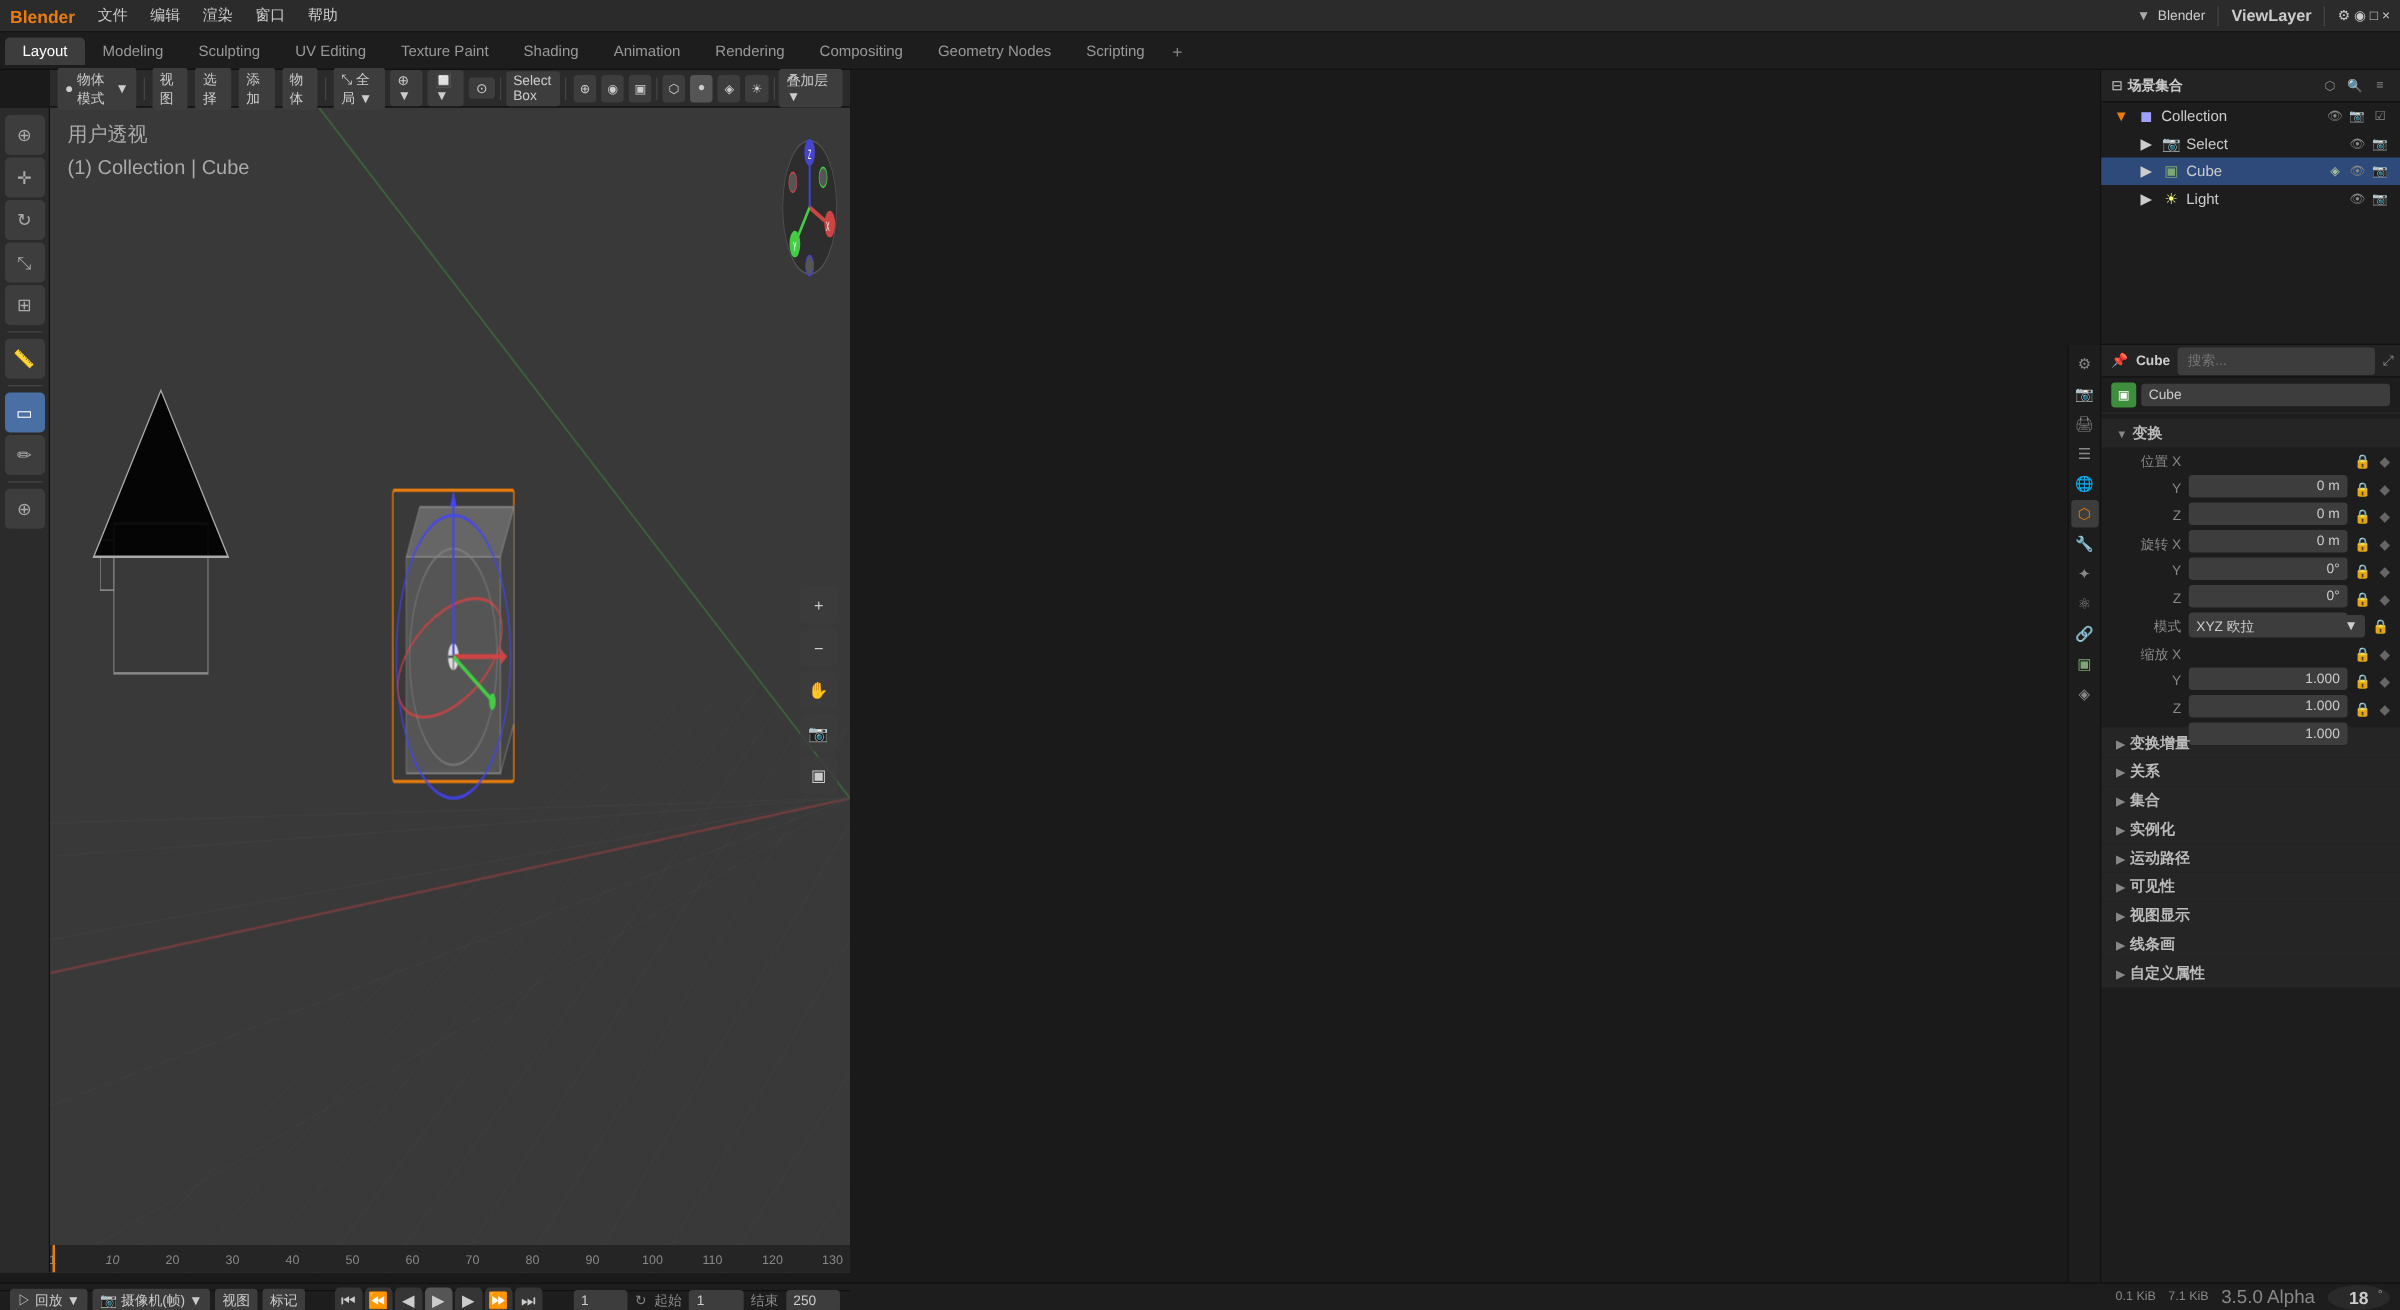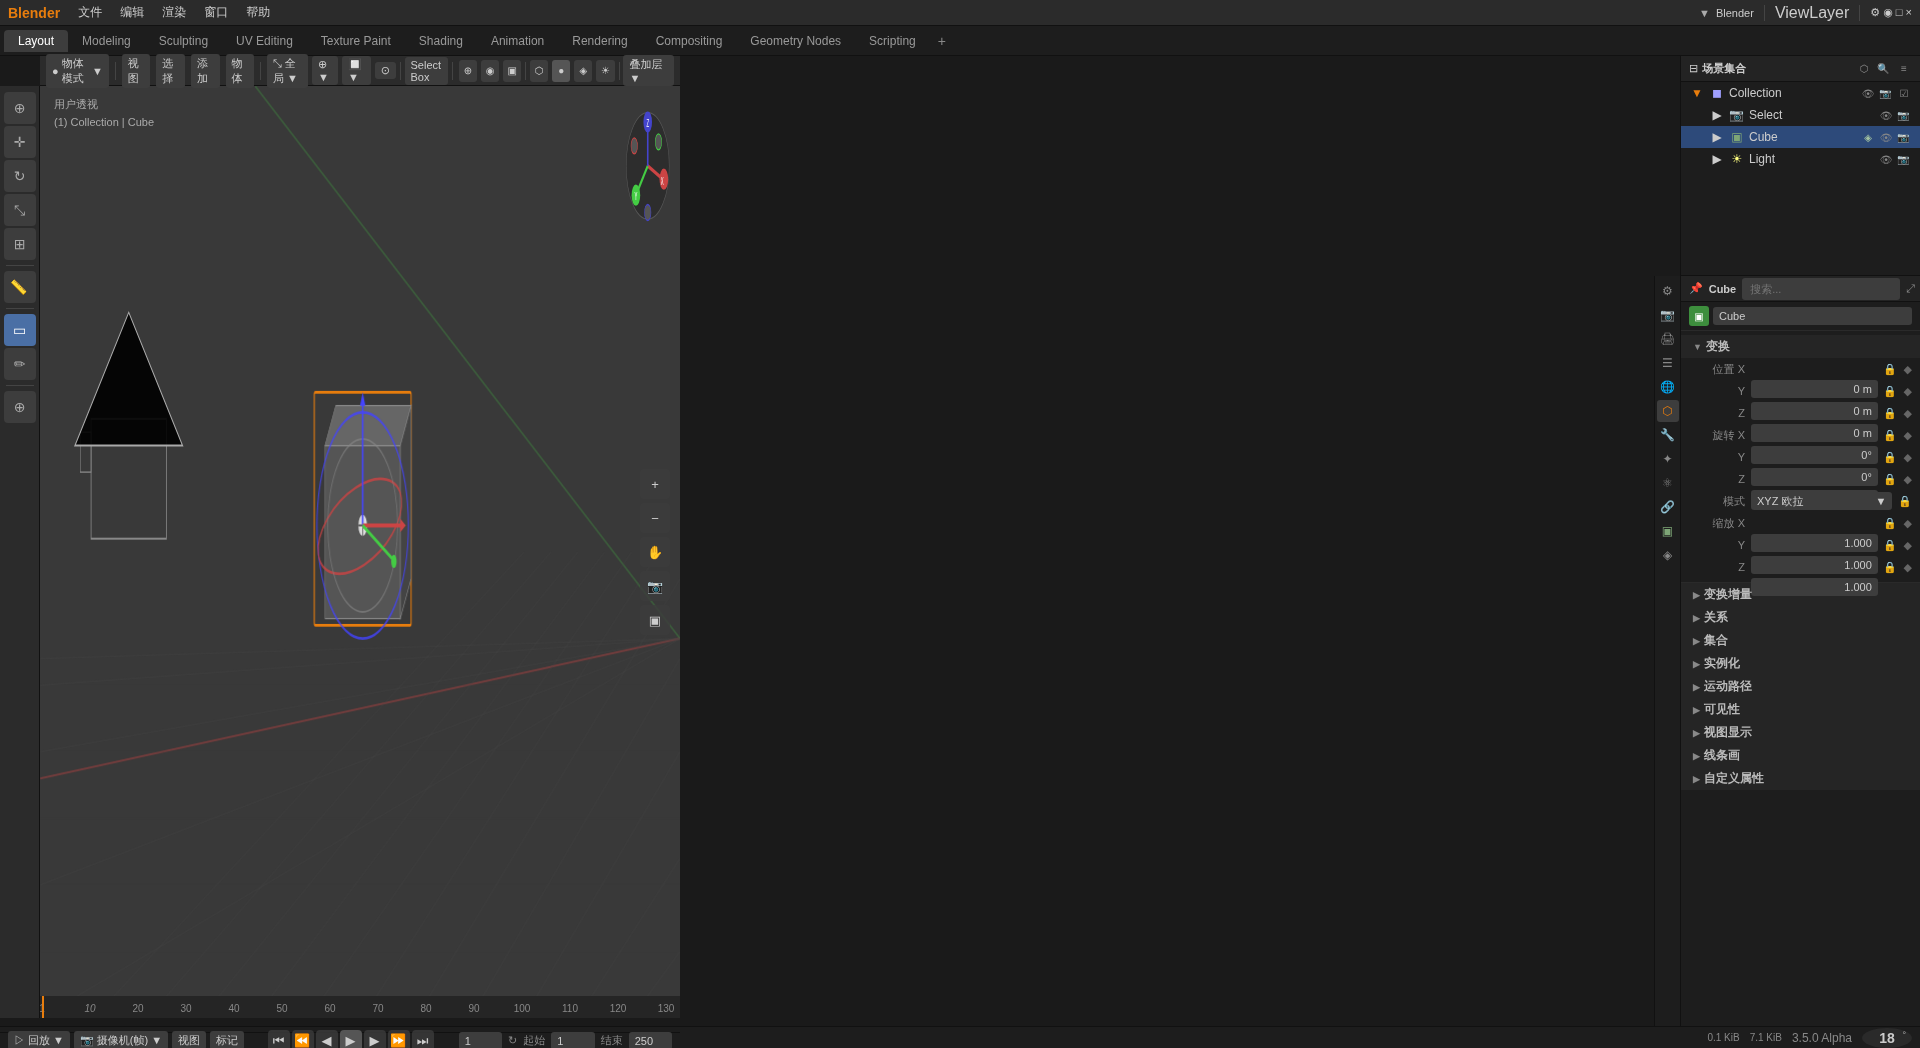--- a/index.html
+++ b/index.html
@@ -33,21 +33,21 @@
     .vp-separator { width: 1px; height: 18px; background: #444; }
     .vp-header-right { margin-left: auto; display: flex; align-items: center; gap: 4px; }
     
     
     #viewport {
       position: absolute; top: 86px; left: 0; right: 1240px; bottom: 30px;
       background: #393939; overflow: hidden;
     }
     
     
-    .vp-info { position: absolute; top: 10px; left: 14px; color: #aaa; font-size: 11px; line-height: 1.6; }
+    .vp-info { position: absolute; top: 10px; left: 14px; color: #aaa; font-size: 16px; line-height: 1.6; }
     
     
     #left-toolbar {
       position: absolute; top: 86px; left: 0; width: 40px; bottom: 30px;
       background: #2b2b2b; display: flex; flex-direction: column; align-items: center;
       padding: 6px 0; gap: 2px; border-right: 1px solid #111; z-index: 20;
     }
     .tool-btn {
       width: 32px; height: 32px; background: #3d3d3d; border-radius: 4px;
       display: flex; align-items: center; justify-content: center;
@@ -195,21 +195,21 @@
   <span class="menu-logo">Blender</span>
   <div class="menu-item">文件</div>
   <div class="menu-item">编辑</div>
   <div class="menu-item">渲染</div>
   <div class="menu-item">窗口</div>
   <div class="menu-item">帮助</div>
   <div style="margin-left:auto; display:flex; align-items:center; gap:6px;">
     <span style="font-size:11px; color:#aaa;">▼</span>
     <span style="font-size:11px; color:#ccc;">Blender</span>
     <div class="menu-sep"></div>
-    <span style="font-size:16px; color:#ccc;">ViewLayer</span>
+    <span style="font-size:13px; color:#ccc;font-weight:bold;">ViewLayer</span>
     <div class="menu-sep"></div>
     <span style="font-size:11px; color:#ccc;">⚙ ◉ □ ×</span>
   </div>
 </div>
 
 <div id="workspace-tabs">
   <div class="ws-tab active">Layout</div>
   <div class="ws-tab">Modeling</div>
   <div class="ws-tab">Sculpting</div>
   <div class="ws-tab">UV Editing</div>
@@ -658,20 +658,20 @@
 
 <div id="status-bar">
   <span style="color:#e87d0d; font-size:11px;">⬤</span>
   <span style="font-size:11px;">选择</span>
   <span style="color:#888; font-size:11px;">|</span>
   <span style="color:#ccc; font-size:11px;">⬤</span>
   <span style="font-size:11px;">视图中心对齐鼠标</span>
   <div style="margin-left:auto; display:flex; align-items:center; gap:10px;">
     <span style="font-size:10px; color:#888;">0.1 KiB</span>
     <span style="font-size:10px; color:#888;">7.1 KiB</span>
-    <span style="font-size:12px; color:#888;">3.5.0 Alpha</span>
+    <span style="font-size:15px; color:#888;">3.5.0 Alpha</span>
 
     <div style="position:relative; width:50px; height:20px; background:#2a2a2a; border-radius:50%; display:flex; align-items:center; justify-content:center;">
       <span style="font-size:14px; font-weight:bold; color:#ccc;">18</span>
       <span style="font-size:9px; color:#aaa; position:absolute; top:2px; right:6px;">°</span>
     </div>
   </div>
 </div>
 
 </body></html>

